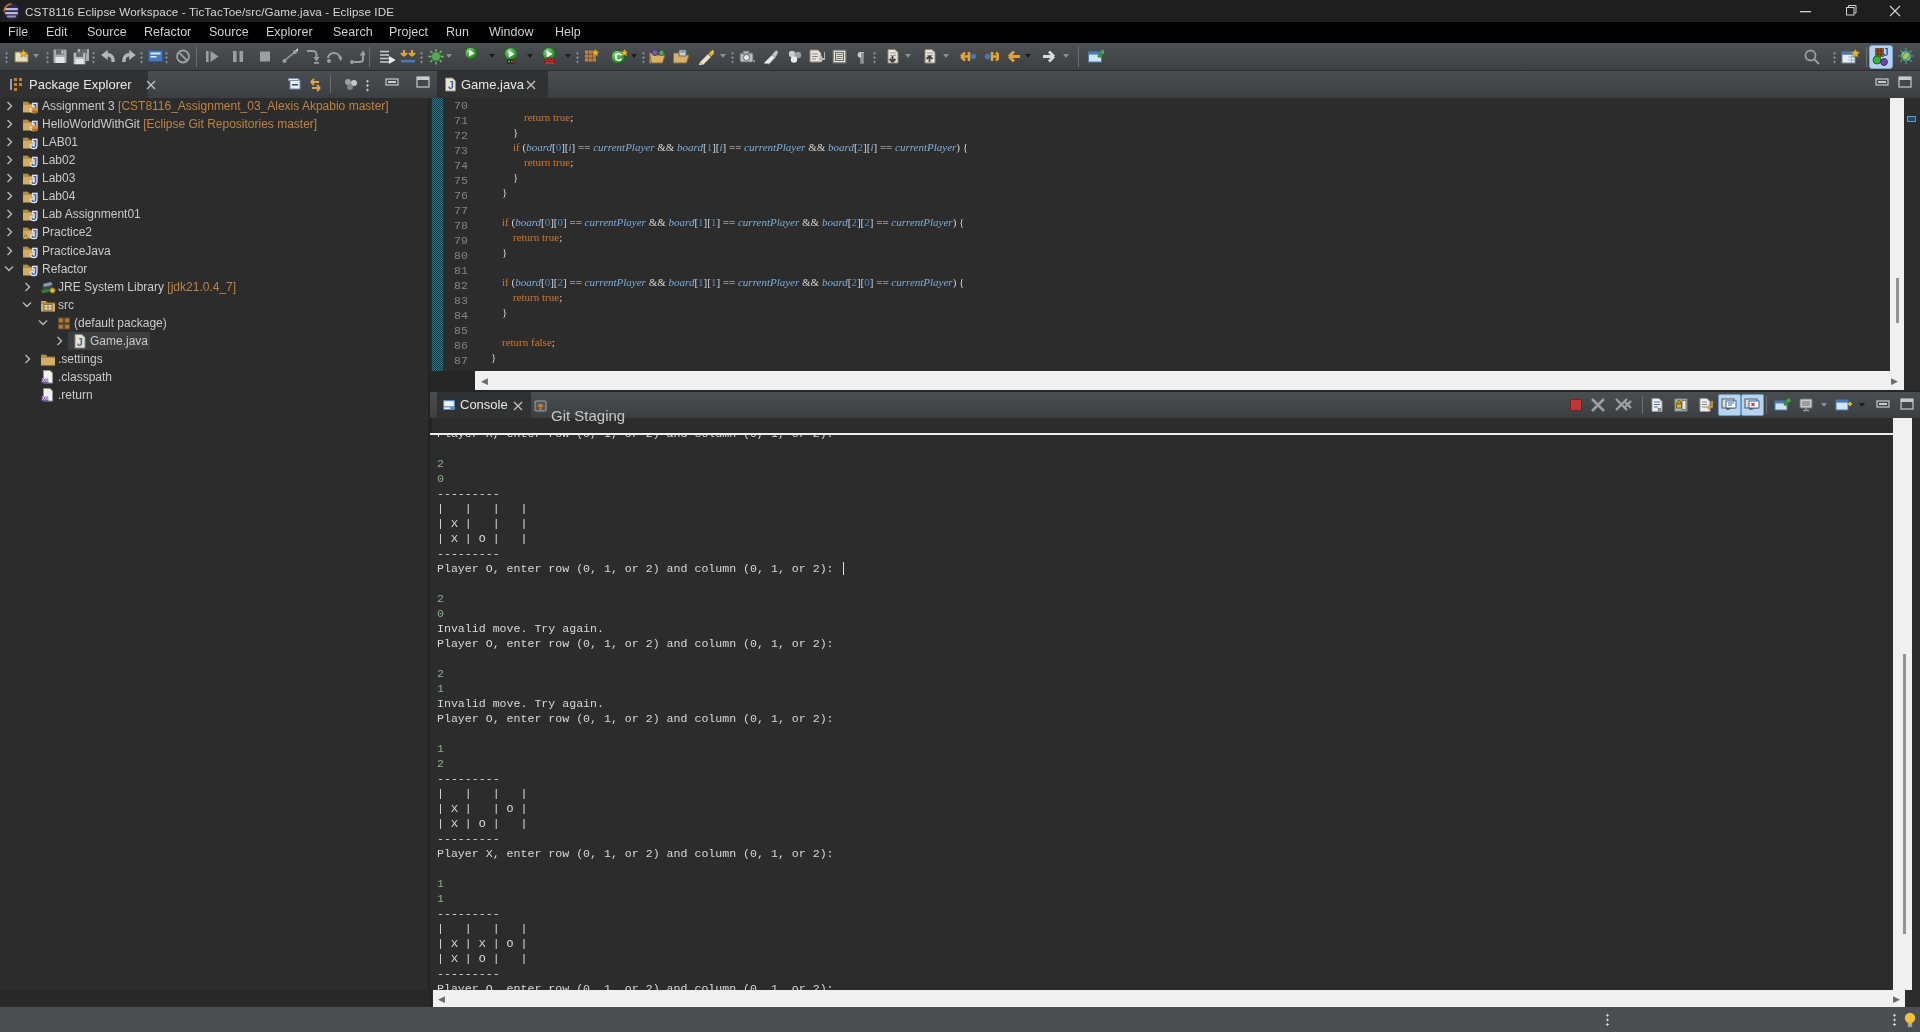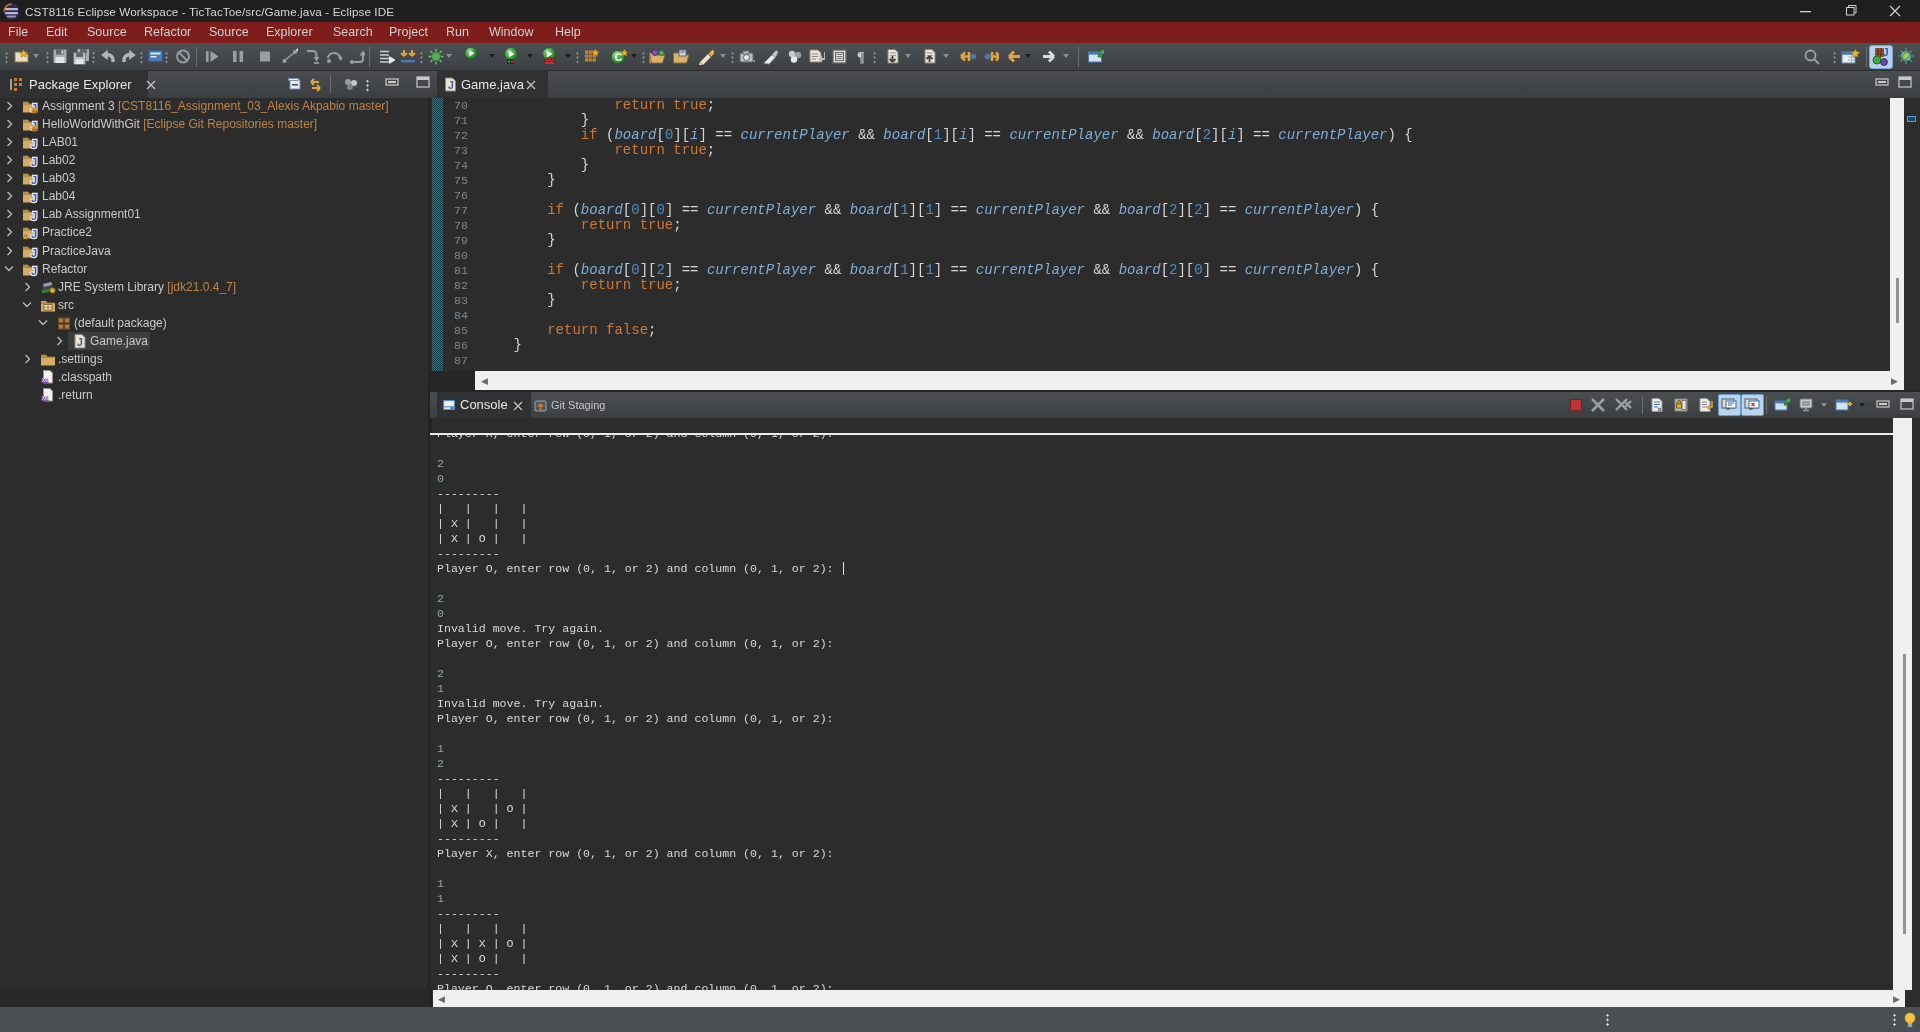--- a/index.html
+++ b/index.html
@@ -4,21 +4,21 @@
 <style>
 *{margin:0;padding:0;box-sizing:border-box}
 html,body{width:1920px;height:1032px;overflow:hidden;background:#2c2c2c}
 #root{position:relative;width:1920px;height:1032px;font-family:"Liberation Sans",sans-serif;overflow:hidden}
 .abs{position:absolute}
 
 #titlebar{position:absolute;left:0;top:0;width:1920px;height:22px;background:#1e1e1e;color:#d6d6d6;font-size:11.7px}
 #titletxt{position:absolute;left:25px;top:5px;letter-spacing:.1px}
 .winbtn{position:absolute;top:0;width:34px;height:22px;color:#cfcfcf}
 
-#menubar{position:absolute;left:0;top:22px;width:1920px;height:21px;background:#7f1d1d;color:#d0d0d0;font-size:12.5px}
+#menubar{position:absolute;left:0;top:22px;width:1920px;height:21px;background:#000000;color:#d0d0d0;font-size:12.5px}
 .mi{position:absolute;top:3px}
 
 #toolbar{position:absolute;left:0;top:43px;width:1920px;height:28px;background:linear-gradient(#4d5153,#3d4042);border-bottom:1px solid #2e2e2e}
 .grip{position:absolute;top:8px;width:2.5px;height:13px;background-image:radial-gradient(circle,#84898c 38%,transparent 44%);background-size:2.5px 4.4px}
 .tsep{position:absolute;top:4px;width:1px;height:20px;background:#6a6e70}
 .ticon{position:absolute;top:5px;width:17px;height:17px}
 .darr{position:absolute;top:11px;width:0;height:0;border-left:3.5px solid transparent;border-right:3.5px solid transparent;border-top:4px solid #1c1c1c}
 .darr.gray{border-top-color:#8b8f91}
 
 .tabbar{position:absolute;background:linear-gradient(#4a4e50,#3c3f41)}
@@ -30,21 +30,21 @@
 .trow{position:absolute;left:0;height:18px;line-height:18px;white-space:pre}
 .chev{position:absolute;top:4px;color:#b0b0b0}
 .gitdec{color:#bd8445}
 
 #vsash{position:absolute;left:428px;top:98px;width:4px;height:909px;background:#232323}
 
 #edtabbar{left:430px;top:71px;width:1490px;height:27px}
 #edcontent{position:absolute;left:430px;top:98px;width:1490px;height:273px;background:#2c2c2c;overflow:hidden}
 #hatch{position:absolute;left:2px;top:0;width:11px;height:273px;background-color:#103c46;background-image:linear-gradient(45deg,#2e7486 25%,transparent 25%,transparent 75%,#2e7486 75%),linear-gradient(45deg,#2e7486 25%,transparent 25%,transparent 75%,#2e7486 75%);background-position:0 0,1px 1px;background-size:2px 2px}
 #lnums{position:absolute;left:14px;top:0;width:24px;text-align:right;font-family:"Liberation Mono",monospace;font-size:11.6px;line-height:15px;color:#7d858d;white-space:pre}
-#code{position:absolute;left:50px;top:0;font-family:Liberation Mono, monospace;font-size:14px;line-height:15px;color:#d6d6d6;white-space:pre}
+#code{position:absolute;left:50px;top:12px;font-family:Liberation Serif, serif;font-size:11px;line-height:15px;color:#d6d6d6;white-space:pre}
 .kw{color:#cf7832}
 .id{color:#7eaed9;font-style:italic}
 .nm{color:#4d8dc9}
 #edvscroll{position:absolute;left:1890px;top:98px;width:14px;height:292px;background:#f0f0f0}
 #edvthumb{position:absolute;left:1896px;top:278px;width:3px;height:45px;background:#949494}
 #edoverview{position:absolute;left:1904px;top:98px;width:16px;height:273px;background:#2c2c2c}
 #edmark{position:absolute;left:1907px;top:116px;width:9px;height:6px;background:#1c4a6b;border:1px solid #5b9bd5}
 #edhscroll{position:absolute;left:475px;top:371px;width:1429px;height:19px;background:#f0f0f0}
 #edhleft{position:absolute;left:430px;top:371px;width:45px;height:19px;background:#262626}
 .sarrow{position:absolute;color:#6a6a6a;font-size:9px}
@@ -597,21 +597,21 @@
         </svg>
       <span style="position:absolute;left:23px;top:5px">Console</span>
       <svg class="abs" style="left:76px;top:9px" width="10" height="10">
           <path d="M1 1 l8 8 M9 1 l-8 8" stroke="#c2c2c2" stroke-width="1.3"></path>
         </svg>
     </div>
     <svg class="abs" style="left:104px;top:6px" width="14" height="14">
         <rect x="1" y="3" width="11" height="10" rx="1" fill="#50565a" stroke="#9aa"></rect>
         <path d="M6.5 12 V6 M6.5 6 l-2.5 2.5 M6.5 6 l2.5 2.5" stroke="#d08030" stroke-width="1.6" fill="none"></path>
       </svg>
-    <span style="position:absolute;left:121px;top:7px;color:#c6c6c6;font-size:11px">Git Staging</span>
+    <span style="position:absolute;left:121px;top:15px;color:#c6c6c6;font-size:15px">Git Staging</span>
     <svg class="abs" style="left:1139px;top:6px" width="14" height="14">
         <rect x="1.5" y="1.5" width="11" height="11" fill="#c03535" stroke="#7a1f1f"></rect>
       </svg>
     <svg class="abs" style="left:1160px;top:5px" width="16" height="16">
         <path d="M2 2 l12 12 M14 2 l-12 12" stroke="#9aa0a2" stroke-width="2.6"></path>
       </svg>
     <svg class="abs" style="left:1184px;top:5px" width="19" height="16">
         <path d="M2 2 l11 11 M13 2 l-11 11" stroke="#9aa0a2" stroke-width="2.4"></path>
         <path d="M10 4 l7 7 M17 4 l-7 7" stroke="#9aa0a2" stroke-width="2.4"></path>
       </svg>

